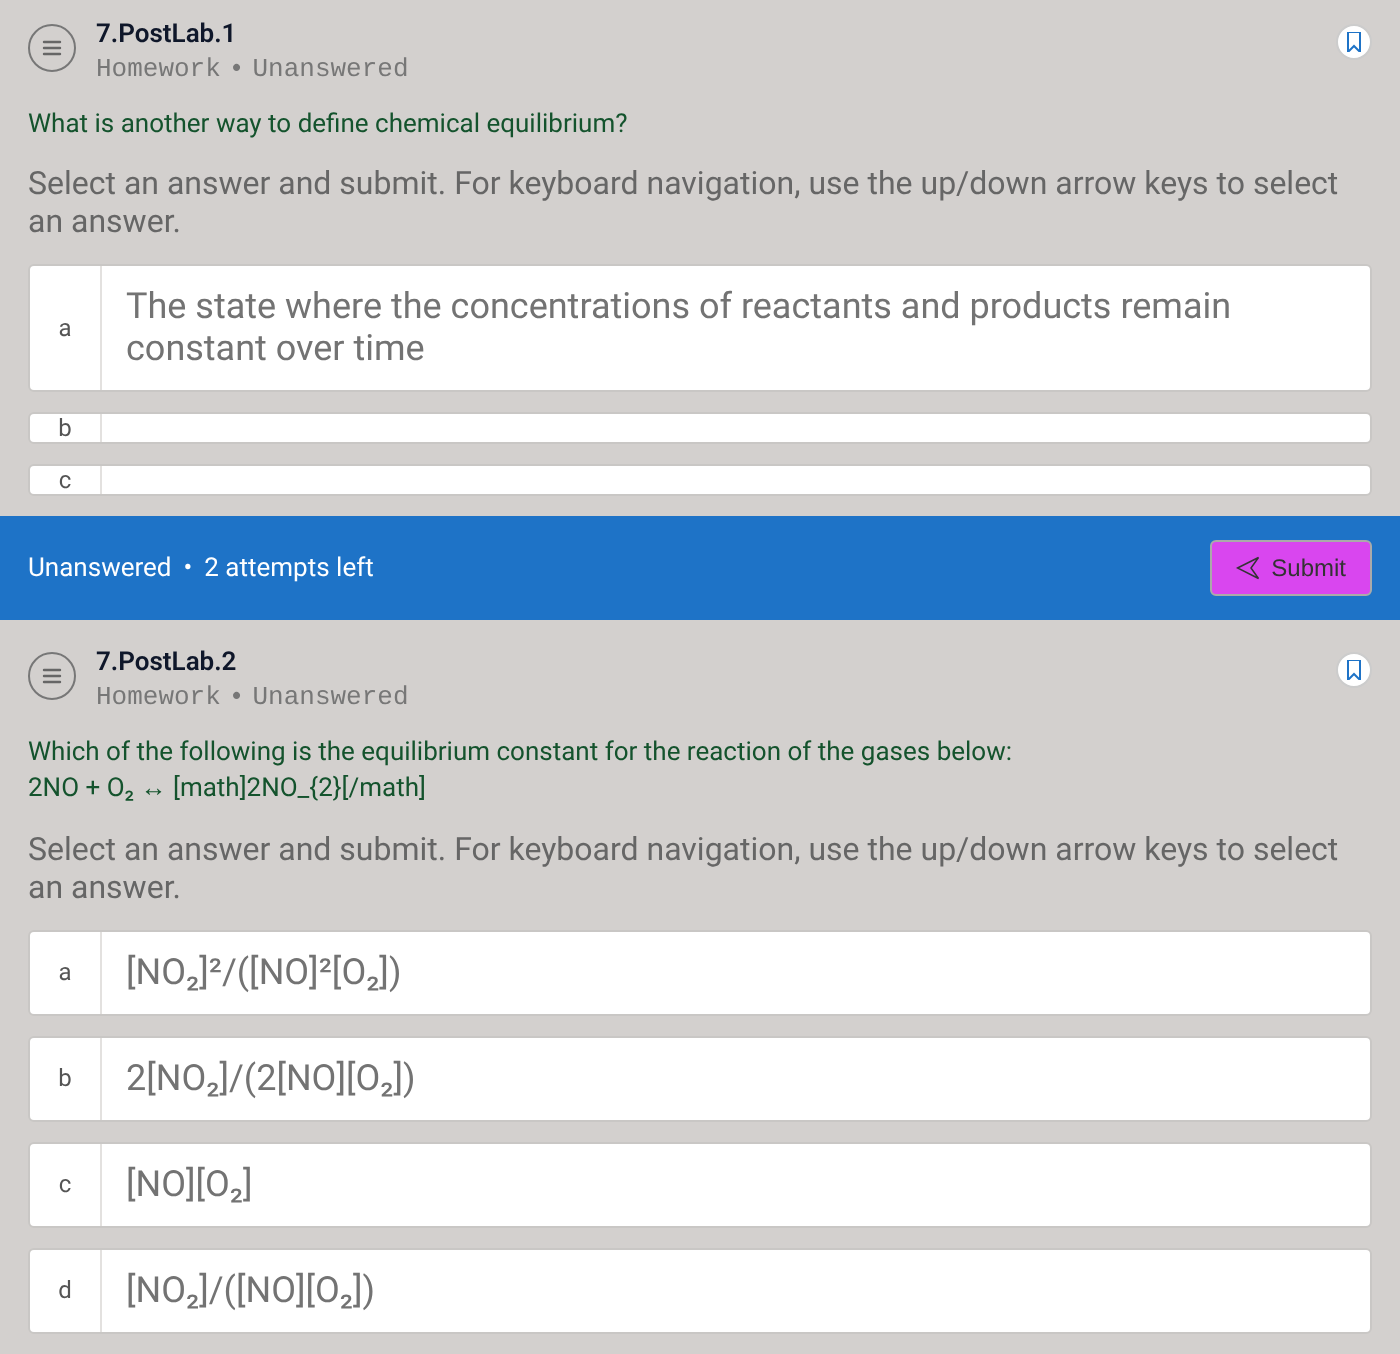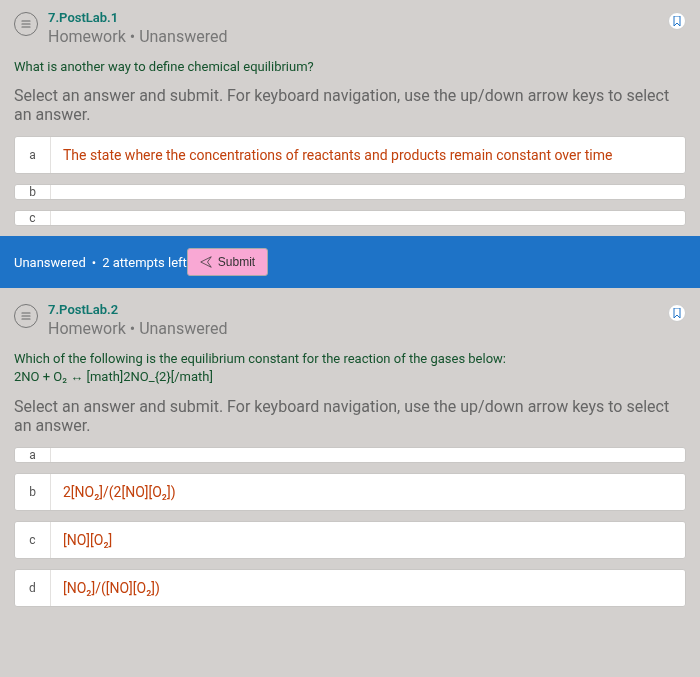--- a/index.html
+++ b/index.html
@@ -32,26 +32,27 @@
     align-items: center;
     justify-content: center;
     flex-shrink: 0;
     font-size: 11px;
     color: #555;
     margin-top: 2px;
   }
   .q-title {
     font-size: 13px;
     font-weight: 600;
-    color: #0f766e;
+    color: #0f172a;
   }
   .q-meta {
-    font-size: 16px;
+    font-size: 13px;
     color: #777;
     margin-top: 2px;
+    font-family: Liberation Mono, monospace;
   }
   .q-meta .dot { margin: 0 4px; }
   .bookmark {
     position: absolute;
     right: 0;
     top: 2px;
     width: 18px;
     height: 18px;
     border-radius: 50%;
     background: #fff;
@@ -86,35 +87,36 @@
     width: 36px;
     display: flex;
     align-items: center;
     justify-content: center;
     font-size: 12px;
     color: #555;
     border-right: 1px solid #e3e1df;
   }
   .answer .atext {
     padding: 10px 12px;
-    font-size: 14px;
-    color: #c2410c;
+    font-size: 18px;
+    color: #737373;
     flex: 1;
   }
   .footer {
     background: #1e73c7;
     color: #fff;
     padding: 12px 14px;
     display: flex;
     align-items: center;
+    justify-content: space-between;
     font-size: 13px;
   }
   .footer .status .dot { margin: 0 6px; }
   .submit-btn {
-    background: #f9a8d4;
+    background: #d946ef;
     color: #333;
     border: 1px solid #aaa;
     border-radius: 3px;
     padding: 6px 12px;
     font-size: 12px;
     display:flex;
     align-items:center;
     gap:6px;
     cursor:pointer;
   }
@@ -191,20 +193,21 @@
   </div>
 
   <div class="q-text">
     <span>Which of the following is the equilibrium constant for the reaction of the gases below:</span><br>
     <span>2NO + O₂ ↔ [math]2NO_{2}[/math]</span>
   </div>
   <div class="q-instruction">Select an answer and submit. For keyboard navigation, use the up/down arrow keys to select an answer.</div>
 
   <div class="answer">
     <div class="letter">a</div>
+    <div class="atext">[NO₂]²/([NO]²[O₂])</div>
   </div>
   <div class="answer">
     <div class="letter">b</div>
     <div class="atext">2[NO₂]/(2[NO][O₂])</div>
   </div>
   <div class="answer">
     <div class="letter">c</div>
     <div class="atext">[NO][O₂]</div>
   </div>
   <div class="answer">

